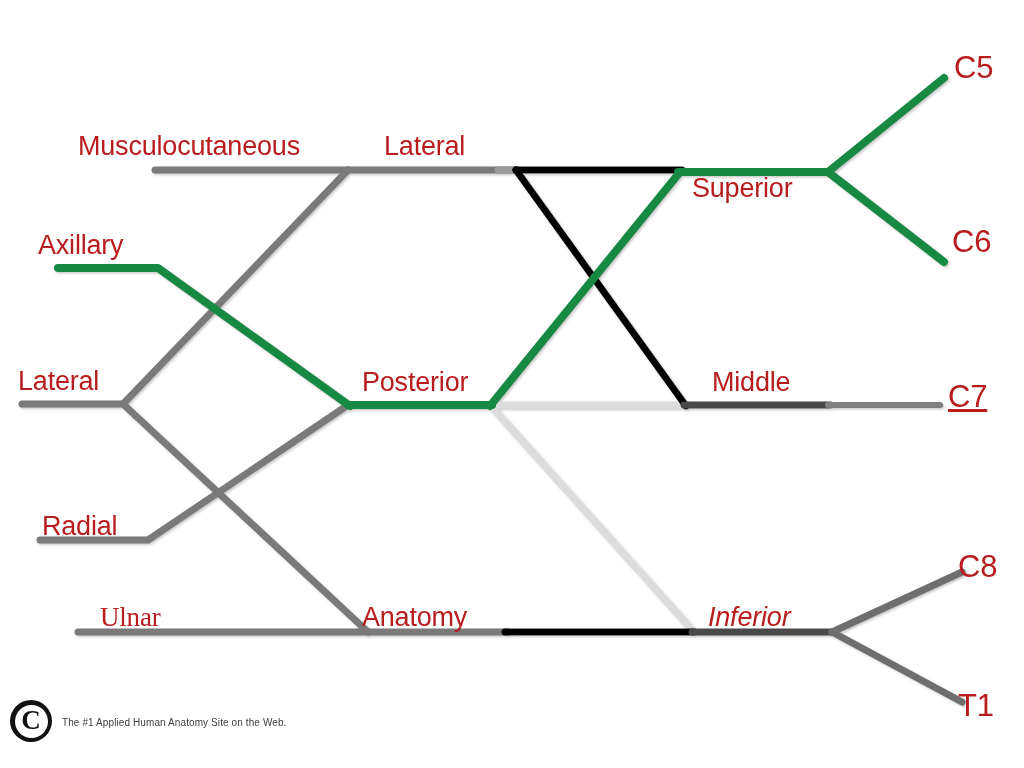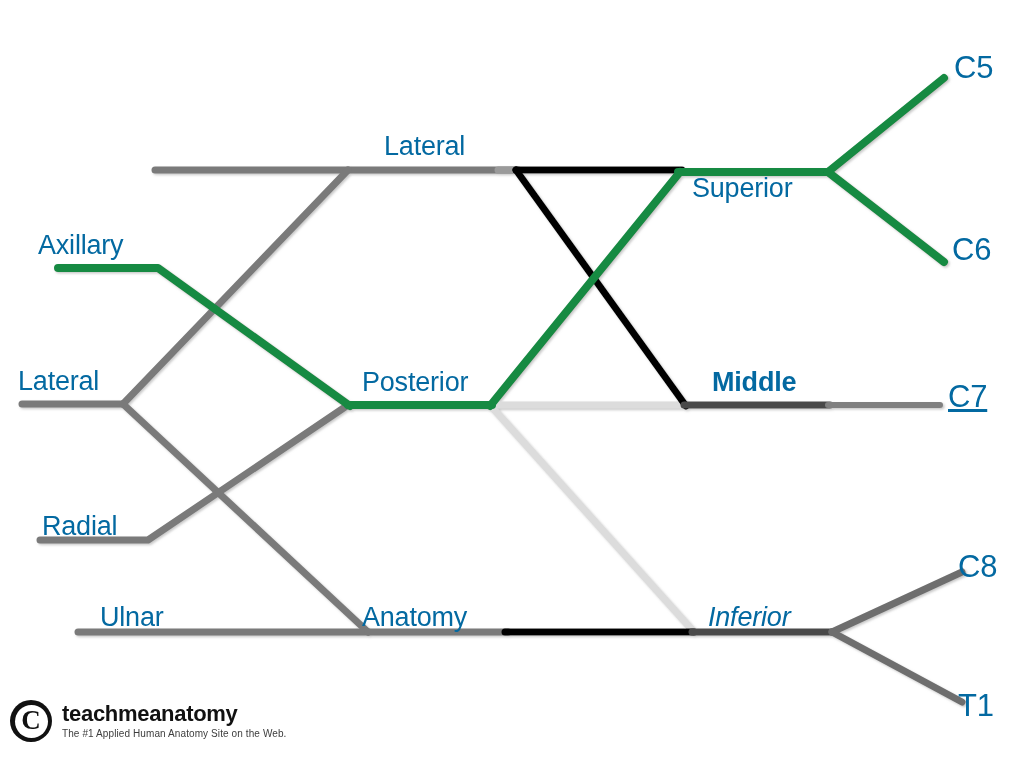--- a/index.html
+++ b/index.html
@@ -21,21 +21,21 @@
     position: absolute;
     left: 0;
     top: 0;
     width: 1024px;
     height: 768px;
   }
   .diagram-label {
     position: absolute;
     font-family: "Liberation Sans", sans-serif;
     font-size: 27px;
-    color: #0369a1;
+    color: #b91c1c;
     white-space: nowrap;
     line-height: 1;
     letter-spacing: -0.2px;
   }
   .root-label {
     font-size: 31px;
   }
   
   #footer {
     position: absolute;
@@ -138,44 +138,44 @@
 
       <path d="M58,268 L158,268 L350,406" stroke="#138a43" stroke-width="8"></path>
       <path d="M348,405 L492,405" stroke="#138a43" stroke-width="8"></path>
       <path d="M490,406 L680,172" stroke="#138a43" stroke-width="8"></path>
       <path d="M678,172 L830,172" stroke="#138a43" stroke-width="8"></path>
       <path d="M828,172 L944,78" stroke="#138a43" stroke-width="8"></path>
       <path d="M828,172 L944,262" stroke="#138a43" stroke-width="8"></path>
     </g>
   </svg>
 
+  <div class="diagram-label" style="left:78px; top:133px;">Musculocutaneous</div>
   <div class="diagram-label" style="left:38px; top:232px;">Axillary</div>
   <div class="diagram-label" style="left:18px; top:368px;">Lateral</div>
   <div class="diagram-label" style="left:42px; top:513px;">Radial</div>
-  <div class="diagram-label" style="left:100px; top:604px;">Ulnar</div>
+  <div class="diagram-label" style="left:100px; top:604px;font-family:Liberation Serif, serif;">Ulnar</div>
 
   <div class="diagram-label" style="left:384px; top:133px;">Lateral</div>
   <div class="diagram-label" style="left:362px; top:369px;">Posterior</div>
   <div class="diagram-label" style="left:362px; top:604px;">Anatomy</div>
 
   <div class="diagram-label" style="left:692px; top:135px;margin-top:40px;">Superior</div>
-  <div class="diagram-label" style="left:712px; top:369px;font-weight:bold;">Middle</div>
+  <div class="diagram-label" style="left:712px; top:369px;">Middle</div>
   <div class="diagram-label" style="left:708px; top:604px;font-style:italic;">Inferior</div>
 
   <div class="diagram-label root-label" style="left:954px; top:52px;">C5</div>
-  <div class="diagram-label root-label" style="left:952px; top:234px;">C6</div>
+  <div class="diagram-label root-label" style="left:952px; top:226px;">C6</div>
   <div class="diagram-label root-label" style="left:948px; top:381px;text-decoration:underline;">C7</div>
   <div class="diagram-label root-label" style="left:958px; top:551px;">C8</div>
   <div class="diagram-label root-label" style="left:958px; top:690px;">T1</div>
 
   <div id="footer">
     <div id="copyright-mark">
       <div class="inner-ring">
         <span class="c-glyph">C</span>
       </div>
     </div>
     <div id="brand-text">
-      <div id="brand-name">teachmeanatomy</div>
       <div id="brand-tagline">The #1 Applied Human Anatomy Site on the Web.</div>
     </div>
   </div>
 
 </div>
 
 </body></html>

